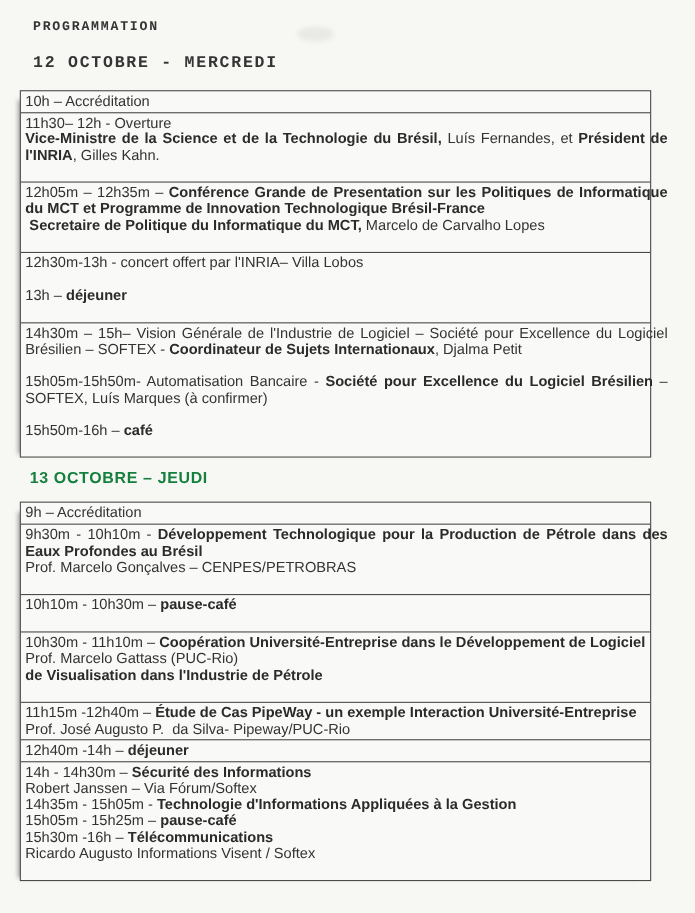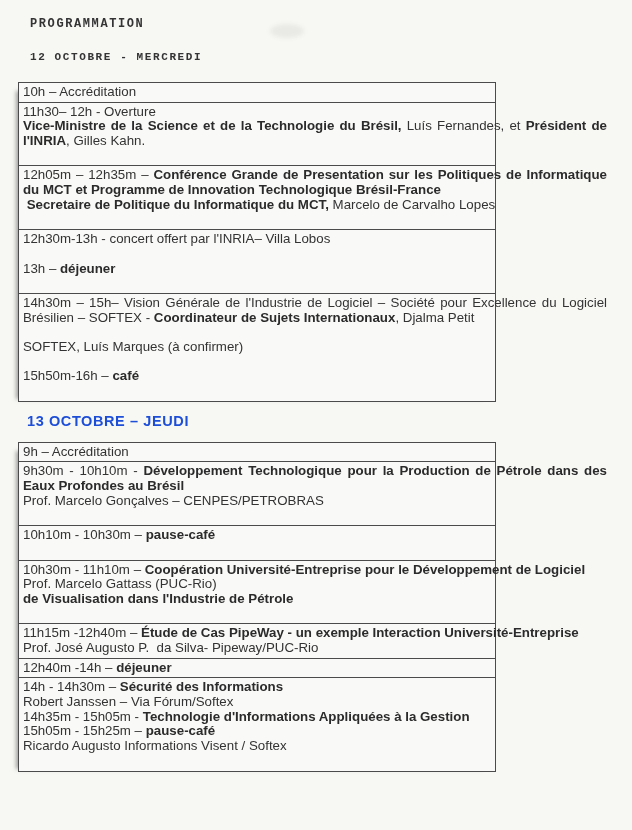--- a/index.html
+++ b/index.html
@@ -23,33 +23,33 @@
     font-weight:bold;
     font-size:12px;line-height:15px;
     letter-spacing:1.6px;
     color:#343434;
   }
   .heading{white-space:pre;}
   .heading.mono{
     margin:18px 0 17px 30px;
     font-family:"Liberation Mono","DejaVu Sans Mono",monospace;
     font-weight:bold;
-    font-size:11px;line-height:15px;
+    font-size:15px;line-height:15px;
     letter-spacing:1.6px;
     color:#343434;
   }
   .heading.sans{
     margin:12px 0 13px 27px;
     font-weight:bold;
     font-size:14.5px;line-height:15px;
     letter-spacing:0.6px;
-    color:#1d4ed8;
+    color:#15803d;
   }
   .table{
-    width:478px;
+    width:574px;
     margin-left:18px;
     border:1.5px solid var(--border);
     box-sizing:border-box;
     box-shadow:-8px 3px 4px -6px rgba(90,90,90,.55);
     background:rgba(255,255,255,.25);
   }
   .row{
     padding:2px 4px;
     border-bottom:1.5px solid var(--border);
   }
@@ -97,20 +97,21 @@
           <div class="row">
             <div class="line"><span>12h30m-13h - concert offert par l'INRIA– Villa Lobos</span></div>
             <div class="line"></div>
             <div class="line"><span>13h – </span><span class="b">déjeuner</span></div>
             <div class="line"></div>
           </div>
           <div class="row">
             <div class="line justify" style="word-spacing: 1.63281px;"><span>14h30m – 15h– Vision Générale de l'Industrie de Logiciel – Société pour Excellence du Logiciel</span></div>
             <div class="line"><span>Brésilien – SOFTEX - </span><span class="b">Coordinateur de Sujets Internationaux</span><span>, Djalma Petit</span></div>
             <div class="line"></div>
+            <div class="line justify" style="word-spacing: 2.23125px;"><span>15h05m-15h50m- Automatisation Bancaire - </span><span class="b">Société pour Excellence du Logiciel Brésilien</span><span> –</span></div>
             <div class="line"><span>SOFTEX, Luís Marques (à confirmer)</span></div>
             <div class="line"></div>
             <div class="line"><span>15h50m-16h – </span><span class="b">café</span></div>
             <div class="line"></div>
           </div>
         </div>
       </div>
       <div>
         <div class="heading sans">13 OCTOBRE – JEUDI</div>
         <div class="table">
@@ -121,37 +122,38 @@
             <div class="line justify" style="word-spacing: 2.01432px;"><span>9h30m - 10h10m - </span><span class="b">Développement Technologique pour la Production de Pétrole dans des</span></div>
             <div class="line"><span class="b">Eaux Profondes au Brésil</span></div>
             <div class="line"><span>Prof. Marcelo Gonçalves – CENPES/PETROBRAS</span></div>
             <div class="line"></div>
           </div>
           <div class="row">
             <div class="line"><span>10h10m - 10h30m – </span><span class="b">pause-café</span></div>
             <div class="line"></div>
           </div>
           <div class="row">
-            <div class="line"><span>10h30m - 11h10m – </span><span class="b">Coopération Université-Entreprise pour le Développement de Logiciel</span></div>
+            <div class="line"><span>10h30m - 11h10m – </span><span class="b">Coopération Université-Entreprise dans le Développement de Logiciel</span></div>
             <div class="line"><span>Prof. Marcelo Gattass (PUC-Rio)</span></div>
             <div class="line"><span class="b">de Visualisation dans l'Industrie de Pétrole</span></div>
             <div class="line"></div>
           </div>
           <div class="row">
             <div class="line"><span>11h15m -12h40m – </span><span class="b">Étude de Cas PipeWay - un exemple Interaction Université-Entreprise</span></div>
             <div class="line"><span>Prof. José Augusto P.  da Silva- Pipeway/PUC-Rio</span></div>
           </div>
           <div class="row">
             <div class="line"><span>12h40m -14h – </span><span class="b">déjeuner</span></div>
           </div>
           <div class="row">
             <div class="line"><span>14h - 14h30m – </span><span class="b">Sécurité des Informations</span></div>
             <div class="line"><span>Robert Janssen – Via Fórum/Softex</span></div>
             <div class="line"><span>14h35m - 15h05m - </span><span class="b">Technologie d'Informations Appliquées à la Gestion</span></div>
             <div class="line"><span>15h05m - 15h25m – </span><span class="b">pause-café</span></div>
+            <div class="line"><span>15h30m -16h – </span><span class="b">Télécommunications</span></div>
             <div class="line"><span>Ricardo Augusto Informations Visent / Softex</span></div>
             <div class="line"></div>
           </div>
         </div>
       </div>
     </div>
   <div class="smudge"></div>
 </div>
 
 </body></html>

